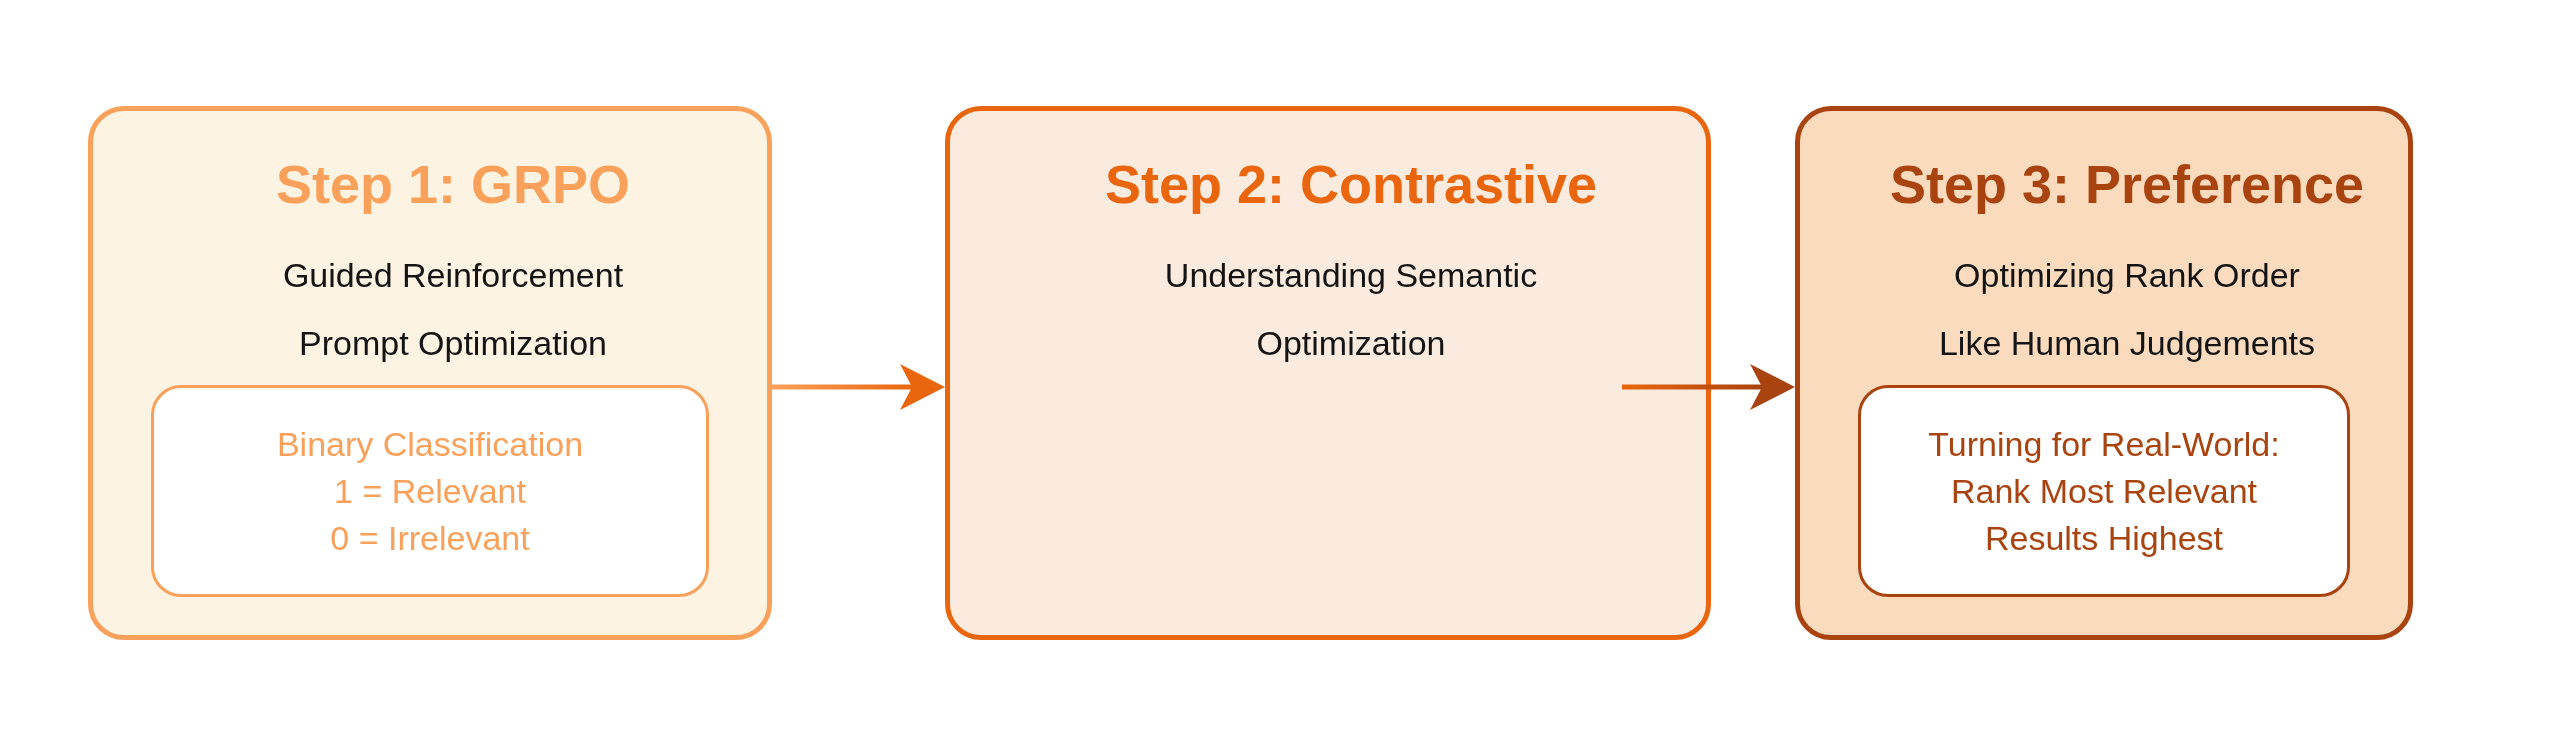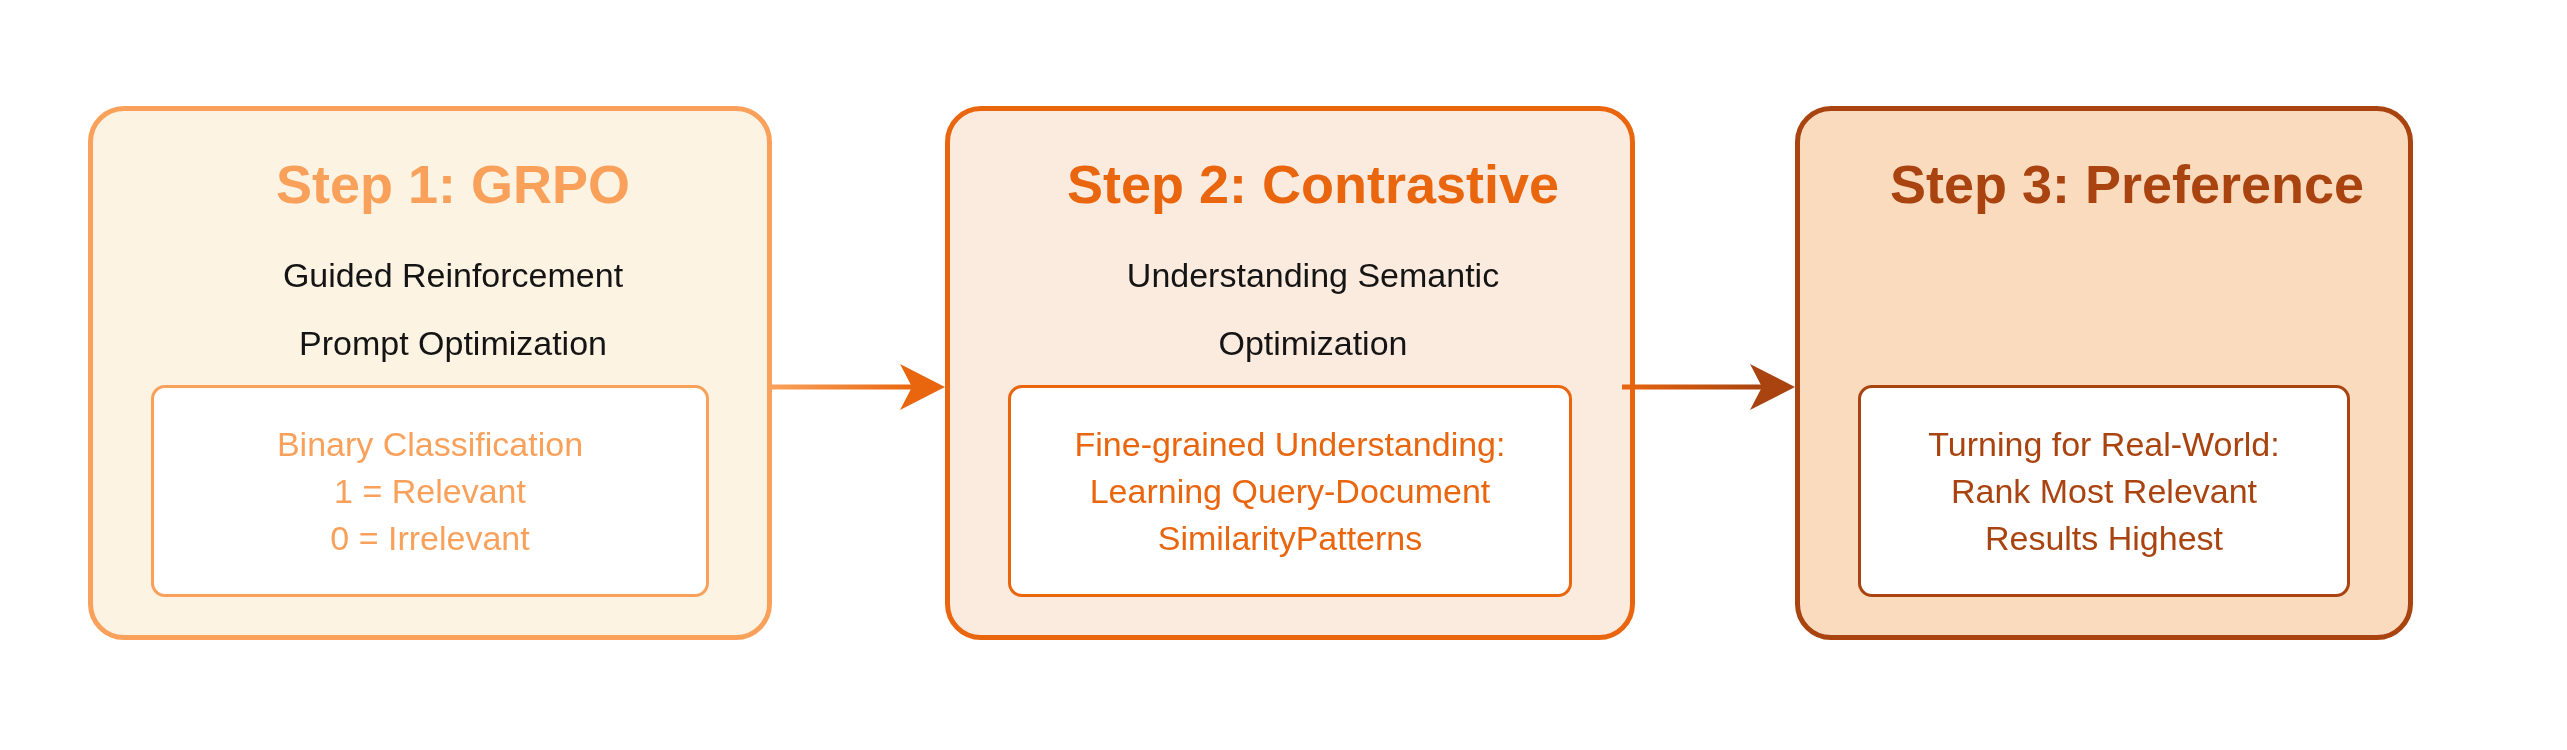--- a/index.html
+++ b/index.html
@@ -16,21 +16,21 @@
     top: 106px;
     height: 534px;
     box-sizing: border-box;
     border: 5px solid var(--accent);
     border-radius: 36px;
     background: var(--fill);
     text-align: center;
     padding-left: 46px;
   }
   .step-0 { left: 88px;  width: 684px; }
-  .step-1 { left: 945px; width: 690px; }
+  .step-1 { left: 945px; width: 766px; }
   .step-2 { left: 1795px; width: 618px; }
 
   .step-title {
     margin: 42px 0 0 0;
     font-size: 54px;
     line-height: 62px;
     font-weight: 700;
     color: var(--accent);
   }
   .step-subtitle {
@@ -42,21 +42,21 @@
     white-space: pre-line;
   }
   .step-card {
     position: absolute;
     left: 58px;
     right: 58px;
     bottom: 38px;
     height: 212px;
     box-sizing: border-box;
     border: 3px solid var(--accent);
-    border-radius: 14px;
+    border-radius: 30px;
     background: var(--cardbg);
     display: flex;
     align-items: center;
     justify-content: center;
   }
   .card-text {
     margin: 0;
     font-size: 34px;
     line-height: 47px;
     font-weight: 400;
@@ -97,40 +97,37 @@
       </linearGradient>
     </defs>
     <rect x="0" y="27.5" width="140" height="5" fill="url(#arrow-grad-0)"></rect>
     <polygon points="128,7 173,30 128,53 140,30" fill="#E9660F"></polygon>
   </svg>
 
   <section class="step-box step-1" style="--accent: #E9660F; --fill: #FBEBDE;">
     <h2 class="step-title">Step 2: Contrastive</h2>
     <p class="step-subtitle">Understanding Semantic
 Optimization</p>
-    <div class="step-card">
-      <p class="card-text">Fine-grained Understanding:
-Learning Query-Document
-SimilarityPatterns</p>
-    </div>
   </section>
 
   <svg class="arrow arrow-1" viewBox="0 0 173 60">
     <defs>
       <linearGradient id="arrow-grad-1" x1="0" y1="0" x2="1" y2="0">
         <stop offset="0" stop-color="#E9660F"></stop>
         <stop offset="1" stop-color="#A9430F"></stop>
       </linearGradient>
     </defs>
     <rect x="0" y="27.5" width="140" height="5" fill="url(#arrow-grad-1)"></rect>
     <polygon points="128,7 173,30 128,53 140,30" fill="#A9430F"></polygon>
   </svg>
 
   <section class="step-box step-2" style="--accent: #A9430F; --fill: #FBDBBE;">
     <h2 class="step-title">Step 3: Preference</h2>
+    <p class="step-subtitle">Optimizing Rank Order
+Like Human Judgements</p>
     <div class="step-card">
       <p class="card-text">Turning for Real-World:
 Rank Most Relevant
 Results Highest</p>
     </div>
   </section>
 
 </div>
 
 </body></html>

